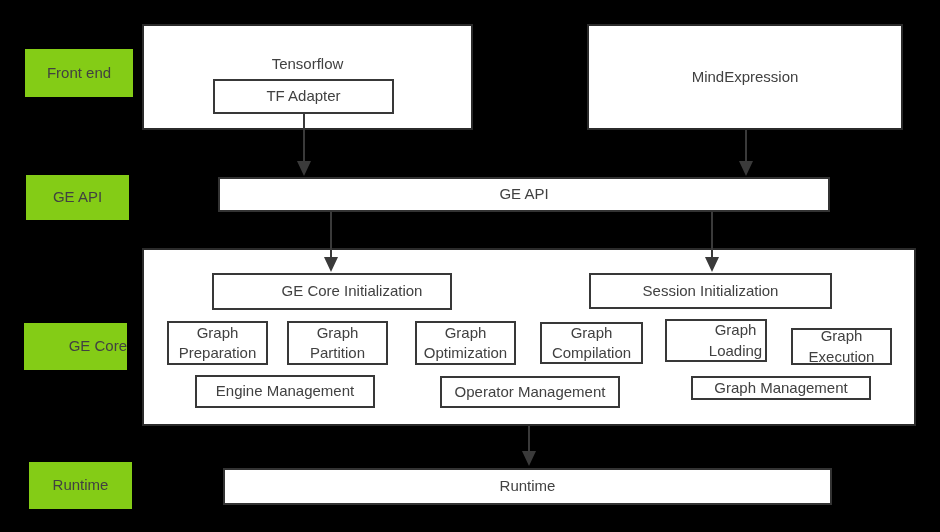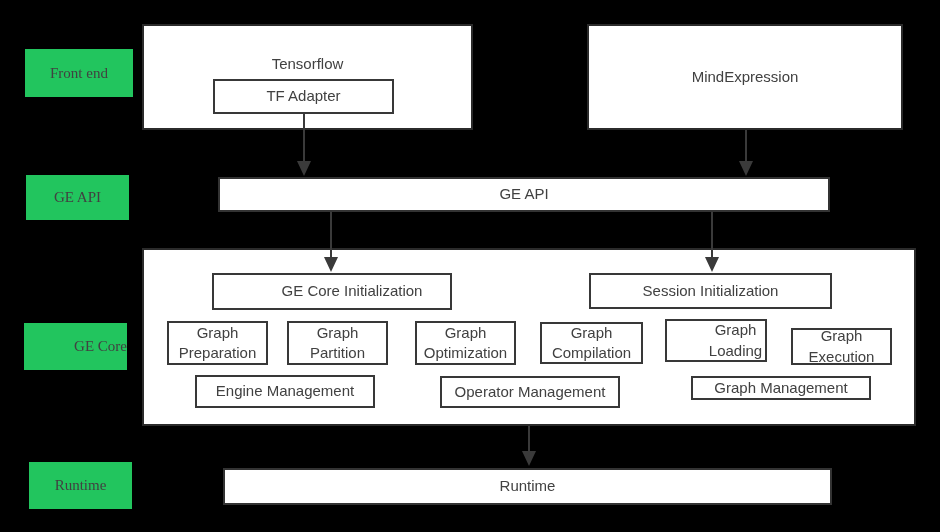--- a/index.html
+++ b/index.html
@@ -26,22 +26,21 @@
     display: flex;
     align-items: center;
     justify-content: center;
     text-align: center;
   }
   .outer-box {
     border-color: #2b2b2b;
   }
   .side-label {
     border: none;
-    background: #22c55e;
-    font-family: Liberation Serif, serif;
+    background: #84cc16;
   }
   .bar {
     border-color: #333333;
   }
   .big-title {
     position: absolute;
     left: 0;
     right: 0;
     top: 28px;
     text-align: center;

